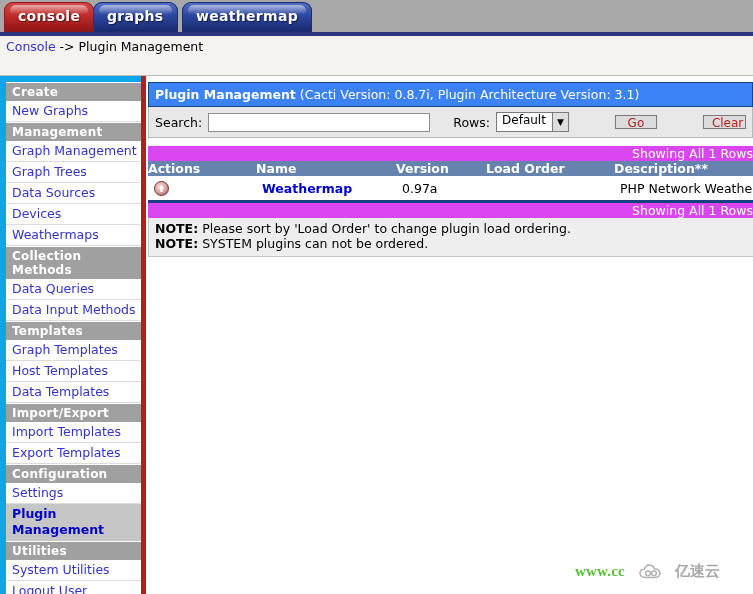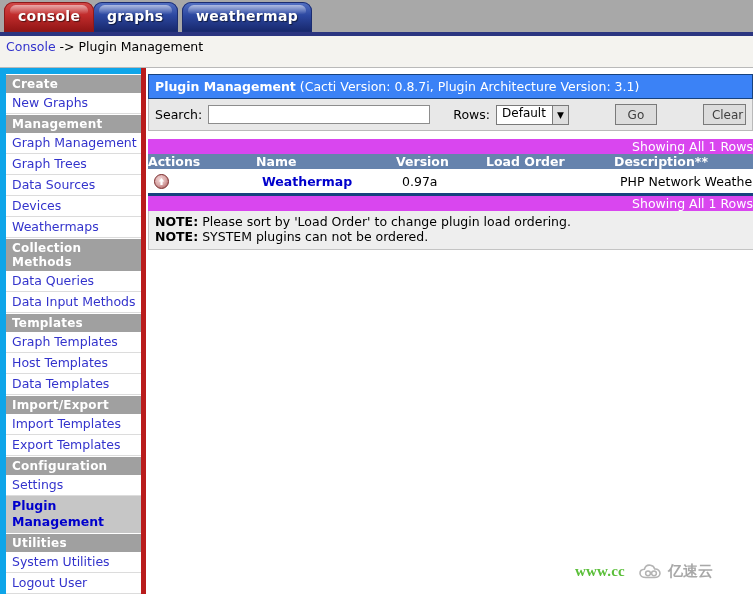--- a/index.html
+++ b/index.html
@@ -58,21 +58,21 @@
   }
   .tab-weathermap {
     left: 182px;
     background: linear-gradient(to bottom, #5572c4 0%, #2c47a0 45%, #17276b 100%);
     box-shadow: inset 0 0 0 1px #1b2c70;
     z-index: 1;
   }
 
   
   #breadcrumb {
-    height: 32px;
+    height: 40px;
     padding: 3px 0 0 6px;
     font-size: 12.5px;
     color: #000000;
     background: #f4f3ef;
     border-bottom: 1px solid #b9b9b9;
     white-space: nowrap;
   }
   #breadcrumb a { color: #3333cc; text-decoration: none; }
 
   
@@ -169,27 +169,27 @@
   }
   .select-box .selval { padding-right: 6px; }
   .select-arrow {
     width: 16px; height: 18px;
     background: #dedede;
     border-left: 1px solid #7a7a7a;
     display: flex; align-items: center; justify-content: center;
     font-size: 9px; color: #000;
   }
   .btn {
-    height: 21px;
+    height: 14px;
     min-width: 42px;
     background: #dcdcdc;
     border: 1px solid #7a7a7a;
     font-size: 12px;
     font-family: "DejaVu Sans", "Liberation Sans", sans-serif;
-    color: #404040;
+    color: #b91c1c;
     cursor: pointer;
     padding: 0 8px;
     margin-left: 40px;
   }
 
   .spacer { height: 8px; background: #ffffff; }
 
   
   .tbl { width: 605px; border-collapse: collapse; table-layout: fixed; }
   .tbl td { padding: 0; }
@@ -255,21 +255,21 @@
     gap: 14px;
     pointer-events: none;
   }
   .wm-text {
     color: #5bbf3a;
     font-weight: bold;
     font-size: 15px;
     letter-spacing: .2px;
     font-family: Liberation Serif, serif;
   }
-  .wm-logo { display: flex; align-items: center; gap: 3px; color: #a8a8a8; }
+  .wm-logo { display: flex; align-items: center; gap: 10px; color: #a8a8a8; }
   .wm-cn { font-size: 15px; color: #a8a8a8; font-weight: bold; }
 </style>
 </head>
 <body>
 
 <div id="tabbar">
   <div class="tab tab-console">
     <span>console</span>
   </div>
   <div class="tab tab-graphs">

